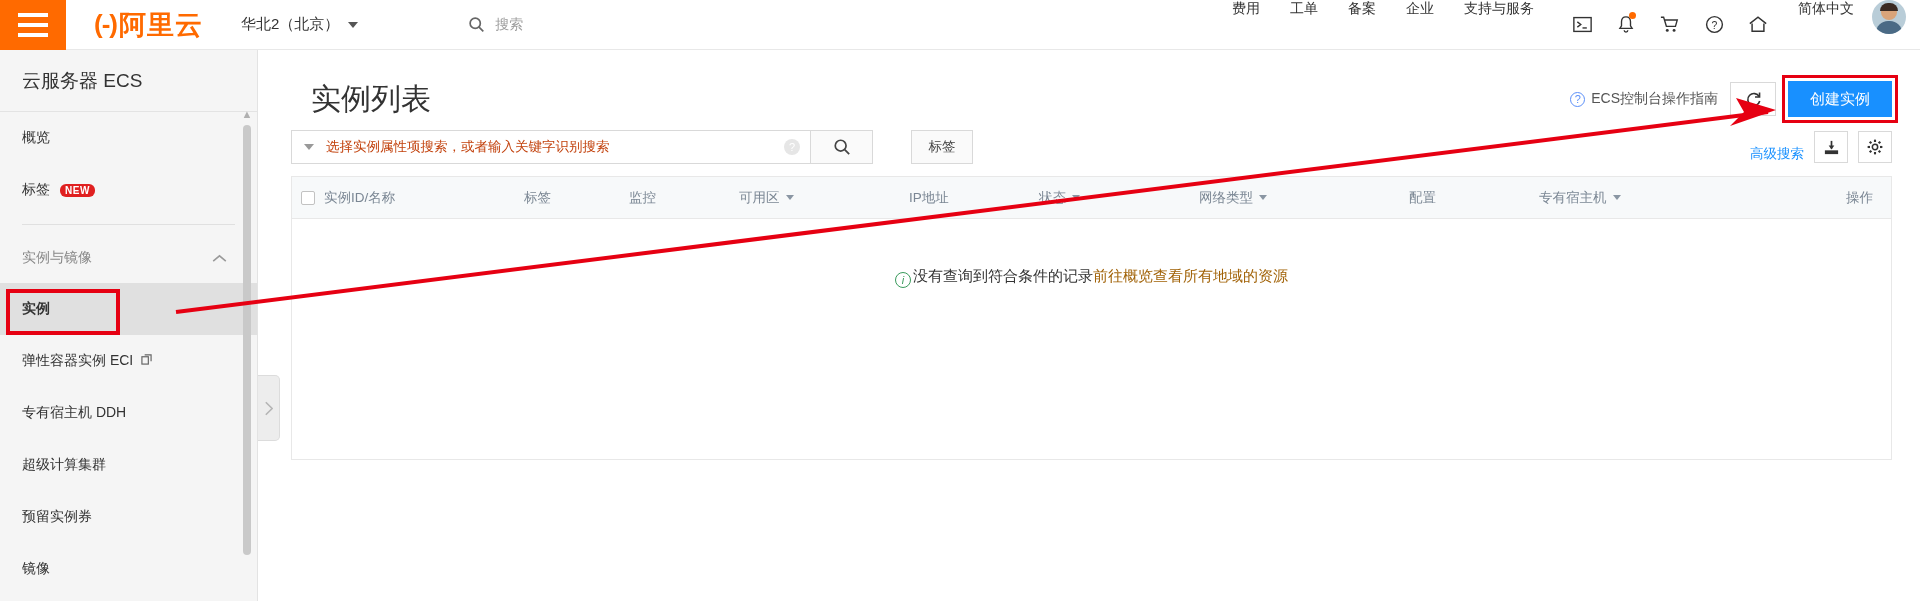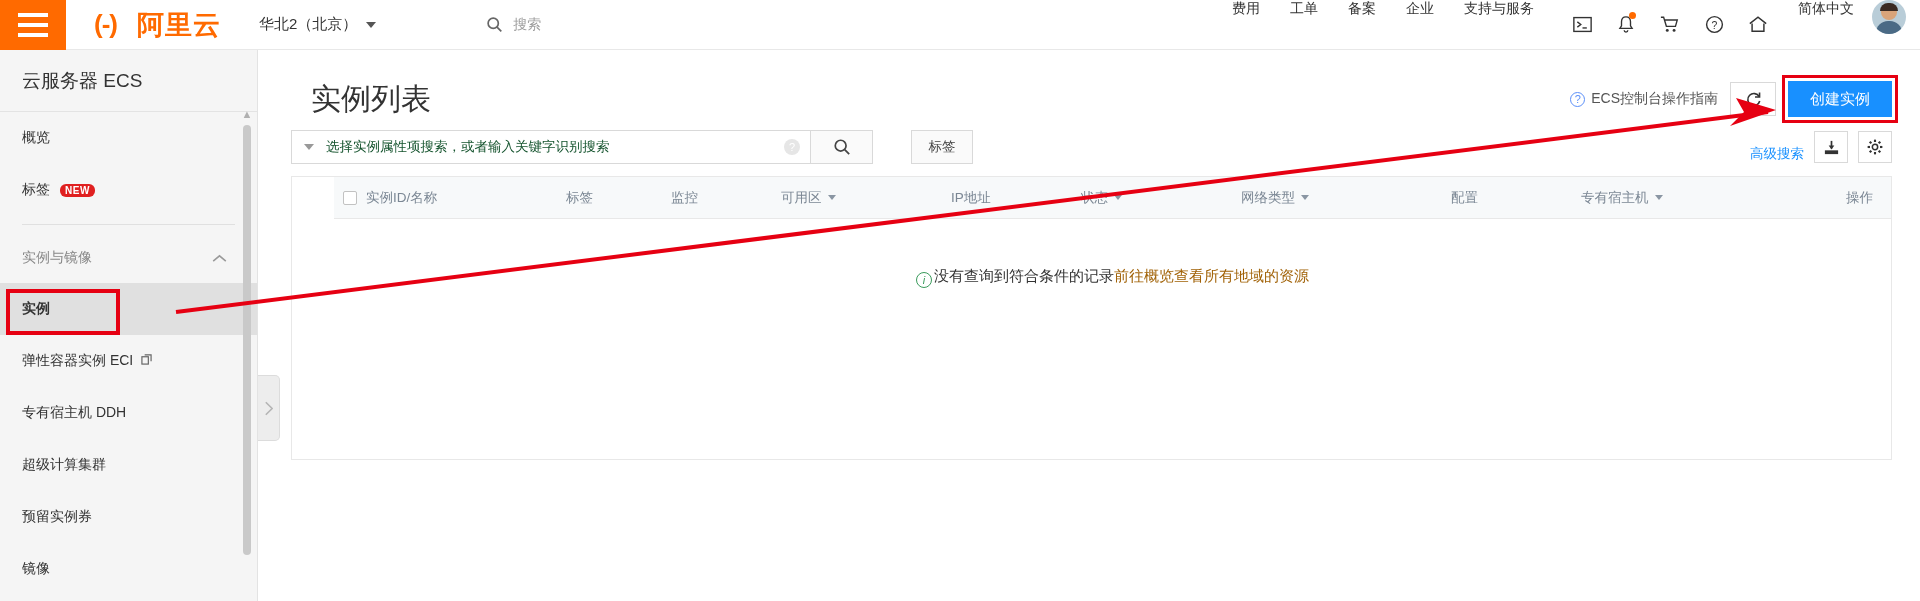--- a/index.html
+++ b/index.html
@@ -20,21 +20,21 @@
     display: flex; flex-direction: column; align-items: center;
     justify-content: center; gap: 6px; cursor: pointer; flex: none;
   }
   .hamburger span { display: block; width: 30px; height: 4px; background: #fff; }
 
   .logo { margin-left: 28px; display: flex; align-items: center; flex: none; }
   .logo-mark {
     font-size: 26px; color: #ff6a00; font-weight: bold; letter-spacing: -1px;
   }
   .logo-text {
-    font-size: 27px; color: #ff6a00; font-weight: bold; margin-left: 20px;
+    font-size: 27px; color: #ff6a00; font-weight: bold; margin-left: 2px;
     letter-spacing: 1px;
     text-align: center;
   }
 
   .region {
     margin-left: 38px; font-size: 15px; color: #333;
     display: flex; align-items: center; gap: 9px; cursor: pointer; flex: none;
   }
   .caret { border-left: 5px solid transparent; border-right: 5px solid transparent;
            border-top: 6px solid #555; display: inline-block; }
@@ -142,21 +142,21 @@
   }
 
   
   .search-row { display: flex; align-items: center; padding: 8px 28px 0 32px; }
   .search-box {
     width: 520px; height: 34px; border: 1px solid #d9d9d9; background: #fff;
     display: flex; align-items: center; padding: 0 10px; cursor: text;
   }
   .sb-caret { border-left: 5px solid transparent; border-right: 5px solid transparent;
               border-top: 6px solid #999; margin: 0 12px 0 2px; }
-  .sb-ph { font-size: 13.5px; color: #14532d; flex: 1; }
+  .sb-ph { font-size: 13.5px; color: #c2410c; flex: 1; }
   .sb-q {
     width: 16px; height: 16px; border-radius: 50%; background: #e6e6e6;
     color: #fff; font-size: 11px; display: flex; align-items: center;
     justify-content: center; flex: none;
   }
   .search-btn {
     width: 62px; height: 34px; border: 1px solid #d9d9d9; border-left: none;
     background: #fafafa; display: flex; align-items: center; justify-content: center;
     cursor: pointer; font-size: 16px; color: #444;
   }
@@ -167,21 +167,21 @@
   }
   .sr-right { margin-left: auto; display: flex; align-items: flex-end; gap: 10px; }
   .adv-link { font-size: 13.5px; color: #1890ff; cursor: pointer; }
   .sq-btn {
     width: 34px; height: 32px; border: 1px solid #d9d9d9; background: #fff;
     display: flex; align-items: center; justify-content: center; cursor: pointer;
     font-size: 14px; color: #333;
   }
 
   
-  .table-wrap { margin: 12px 28px 0 32px; border: 1px solid #e8e8e8; padding-left: 42px; }
+  .table-wrap { margin: 12px 28px 0 32px; border: 1px solid #e8e8e8; }
   .thead {
     display: flex; align-items: center; height: 42px; background: #f7f9fa;
     border-bottom: 1px solid #e8e8e8; font-size: 13.5px; color: #7b8794;
   }
   .th { display: flex; align-items: center; gap: 6px; }
   .th.sortable { cursor: pointer; }
   .mini-caret { border-left: 4px solid transparent; border-right: 4px solid transparent;
                 border-top: 5px solid #8a96a3; }
   .chk {
     width: 14px; height: 14px; border: 1px solid #c2c2c2; background: #fff;

